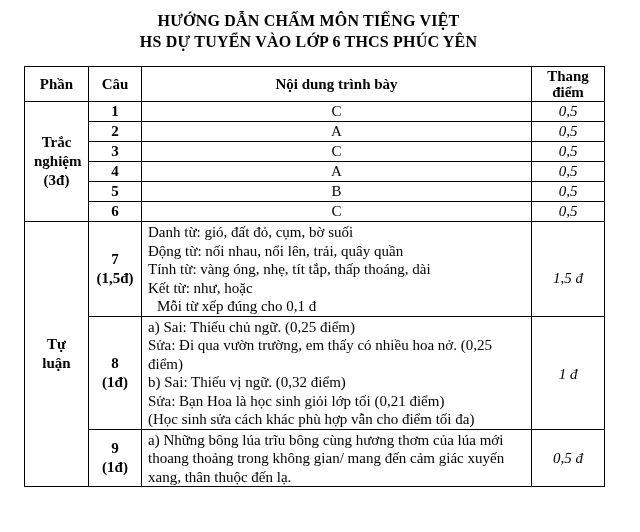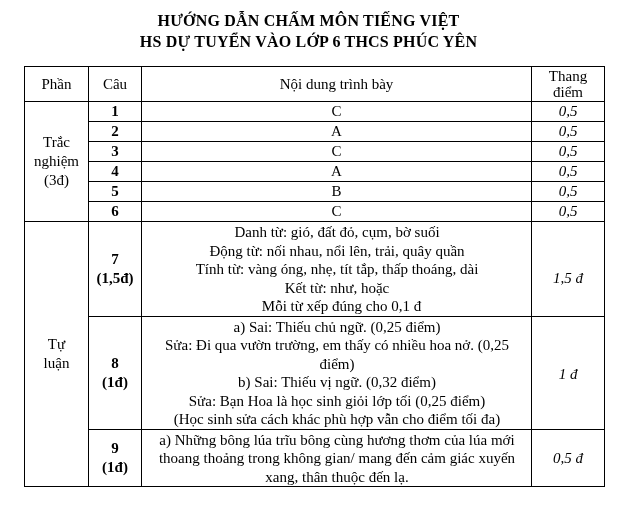--- a/index.html
+++ b/index.html
@@ -30,42 +30,42 @@
     margin: 14px 0 0 24px;
     width: 580px;
   }
   table.grading td, table.grading th {
     border: 1px solid #000000;
     font-size: 15px;
     vertical-align: middle;
     overflow: visible;
   }
   th.hdr {
-    font-weight: normal;
+    font-weight: bold;
     text-align: center;
     height: 35px;
     line-height: 16px;
     padding: 0 4px;
   }
   td.section-cell {
-    font-weight: normal;
+    font-weight: bold;
     text-align: center;
     padding: 12px 9px;
     line-height: 19px;
   }
   td.cau-cell {
     font-weight: bold;
     text-align: center;
     line-height: 18.5px;
   }
   tr.mc-row td { height: 19px; }
   td.answer-cell { text-align: center; line-height: 19px; }
   td.score-cell { text-align: center; line-height: 18.5px; font-style: italic; }
   td.content-cell {
-    text-align: center;
+    text-align: left;
     vertical-align: top;
     padding: 1px 5px 0 6px;
     line-height: 18.5px;
   }
   .content-line { line-height: 18.5px; }
   .content-line.indent { padding-left: 9px; }
   tr.essay-7 td { height: 93px; }
   tr.essay-8 td { height: 110px; }
   tr.essay-9 td { height: 55px; }
   td.score-r7 { vertical-align: top; padding-top: 19px; margin-top: 8px; }
@@ -148,21 +148,21 @@
 
     <tr class="essay-8">
       <td class="cau-cell">
         <div>8</div>
         <div>(1đ)</div>
       </td>
       <td class="content-cell">
         <div class="content-line">a) Sai: Thiếu chủ ngữ. (0,25 điểm)</div>
         <div class="content-line">Sửa: Đi qua vườn trường, em thấy có nhiều hoa nở. (0,25 điểm)</div>
         <div class="content-line">b) Sai: Thiếu vị ngữ. (0,32 điểm)</div>
-        <div class="content-line">Sửa: Bạn Hoa là học sinh giỏi lớp tối (0,25 điểm)</div>
+        <div class="content-line">Sửa: Bạn Hoa là học sinh giỏi lớp tối (0,21 điểm)</div>
         <div class="content-line">(Học sinh sửa cách khác phù hợp vẫn cho điểm tối đa)</div>
       </td>
       <td class="score-cell score-r8">1 đ</td>
     </tr>
 
     <tr class="essay-9">
       <td class="cau-cell">
         <div>9</div>
         <div>(1đ)</div>
       </td>

